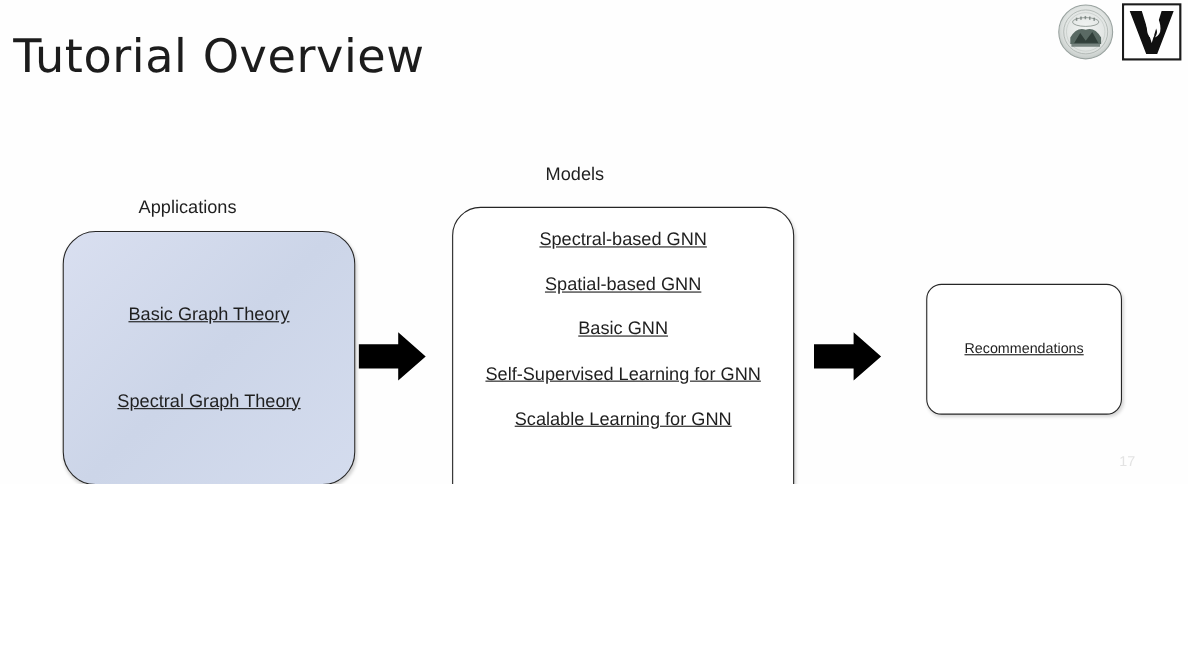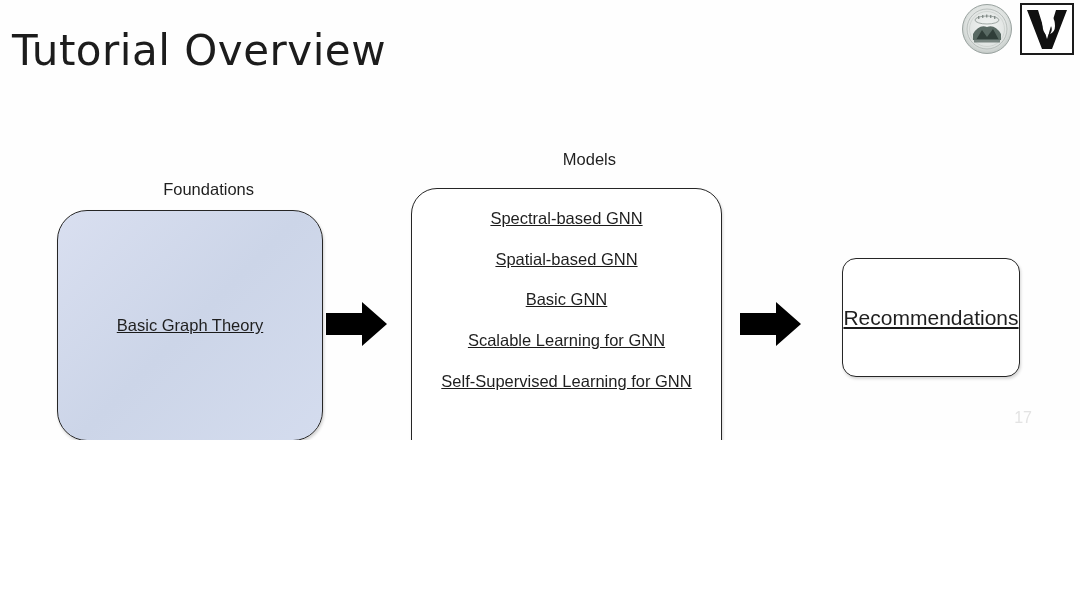--- a/index.html
+++ b/index.html
@@ -53,21 +53,21 @@
     background: #ffffff;
     box-sizing: border-box;
   }
 
   
   .group-label {
     position: absolute;
     font-size: 16.5px;
     font-weight: 400;
     color: #1f1f1f;
-    text-align: right;
+    text-align: left;
     white-space: nowrap;
   }
   #label-foundations { left: 126px; top: 180px; width: 128px; }
   #label-models      { left: 496px; top: 150px; width: 120px; }
   #label-applications{ left: 862px; top: 234px; width: 146px; }
 
   
   .flow-box {
     position: absolute;
     box-sizing: border-box;
@@ -106,37 +106,37 @@
     font-weight: 400;
     color: #1f1f1f;
     text-align: center;
     white-space: pre;
     line-height: 1.1;
   }
   #box-models .box-item {
     margin: 0 0 22.5px 0;
   }
   #box-models .box-item:last-child { margin-bottom: 0; }
-  #box-applications .box-item { font-size: 21px; }
+  #box-applications .box-item { font-size: 13px; }
 
   
   .arrow {
     position: absolute;
     width: 62px;
     height: 48px;
   }
   #arrow-1 { left: 326px; top: 300px; }
   #arrow-2 { left: 740px; top: 300px; }
 
   
   #page-number {
     position: absolute;
     right: 48px;
     bottom: 13px;
-    font-size: 16px;
+    font-size: 13px;
     color: #e3e3e3;
     font-family: "Liberation Sans", sans-serif;
   }
 </style>
 </head>
 <body>
 
 <div id="slide">
 
   <div id="slide-title">Tutorial Overview</div>
@@ -175,41 +175,42 @@
         <rect x="0" y="0" width="50" height="48" fill="#ffffff"></rect>
         <path d="M5 5 L16 5 L25 34 L34 5 L45 5 L30 44 L20 44 Z" fill="#101010"></path>
         <path d="M20 12 Q25 16 24 22 Q23 27 26 30 Q22 29 21 24 Q20 18 20 12 Z" fill="#ffffff"></path>
         <path d="M30 11 Q27 16 29 21 Q31 25 28 29 Q33 27 33 21 Q33 15 30 11 Z" fill="#ffffff"></path>
         <circle cx="25" cy="27" r="2.2" fill="#ffffff"></circle>
       </svg>
     </div>
 
   </div>
 
-  <div class="group-label" id="label-foundations">Foundations</div>
+  <div class="group-label" id="label-foundations">Applications</div>
 
   <div class="group-label" id="label-models">Models</div>
 
 
   <div class="flow-box" id="box-foundations">
     <div class="box-item">Basic Graph Theory</div>
+    <div class="box-item">Spectral Graph Theory</div>
   </div>
 
   <div class="arrow" id="arrow-1">
     <svg width="62" height="48" viewBox="0 0 62 48" aria-hidden="true">
       <path d="M0 13 L36 13 L36 2 L61 24 L36 46 L36 35 L0 35 Z" fill="#000000"></path>
     </svg>
   </div>
 
   <div class="flow-box" id="box-models">
     <div class="box-item">Spectral-based GNN</div>
     <div class="box-item">Spatial-based GNN</div>
     <div class="box-item">Basic GNN</div>
+    <div class="box-item">Self-Supervised Learning for GNN</div>
     <div class="box-item">Scalable Learning for GNN</div>
-    <div class="box-item">Self-Supervised Learning for GNN</div>
   </div>
 
   <div class="arrow" id="arrow-2">
     <svg width="62" height="48" viewBox="0 0 62 48" aria-hidden="true">
       <path d="M0 13 L36 13 L36 2 L61 24 L36 46 L36 35 L0 35 Z" fill="#000000"></path>
     </svg>
   </div>
 
   <div class="flow-box" id="box-applications">
     <div class="box-item">Recommendations</div>

